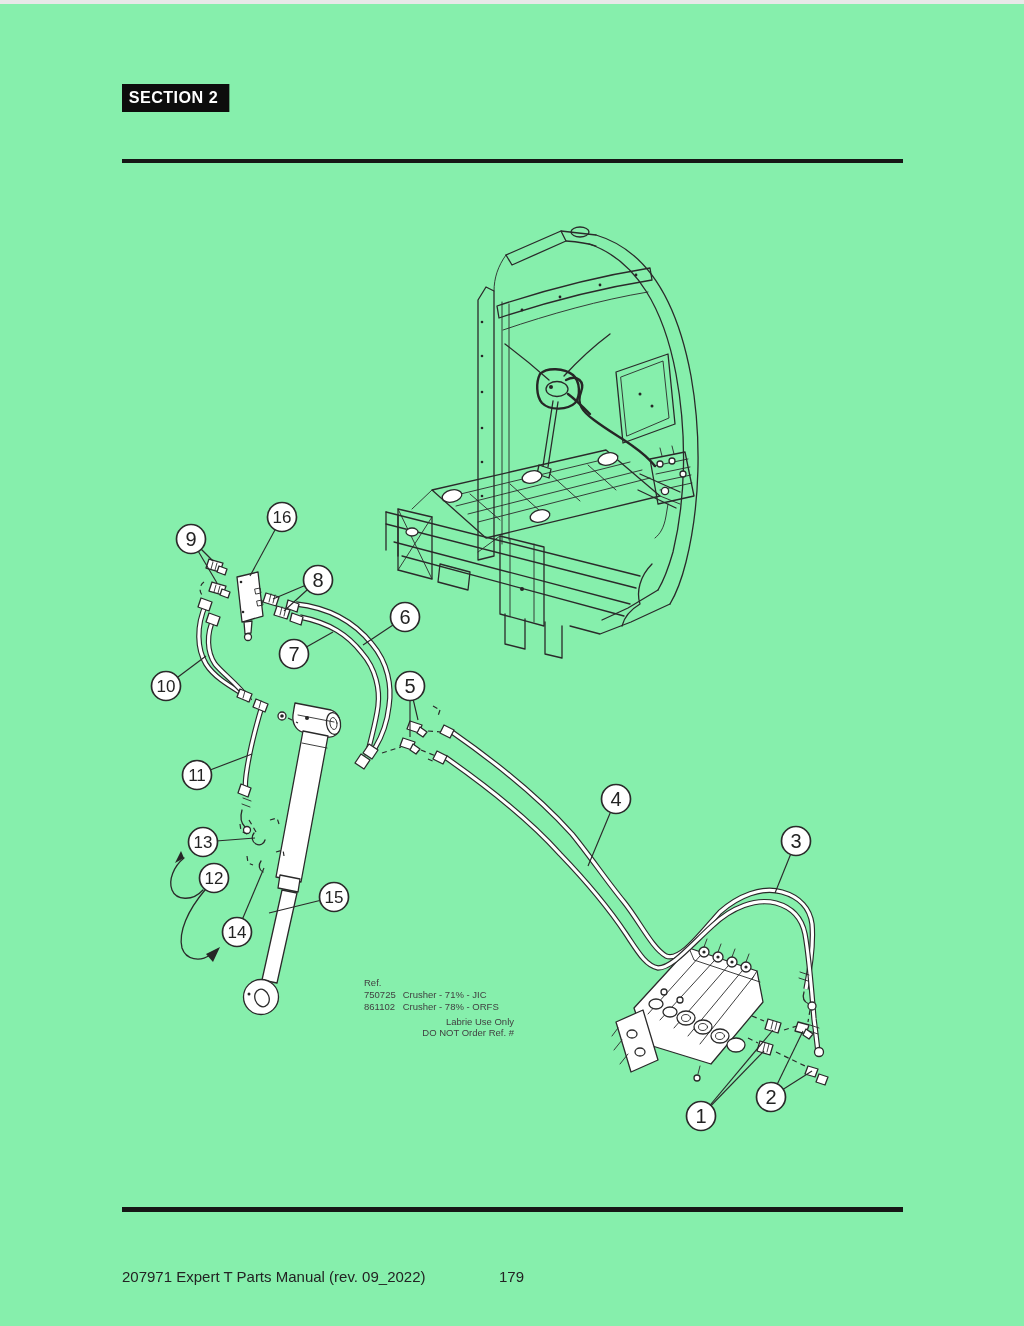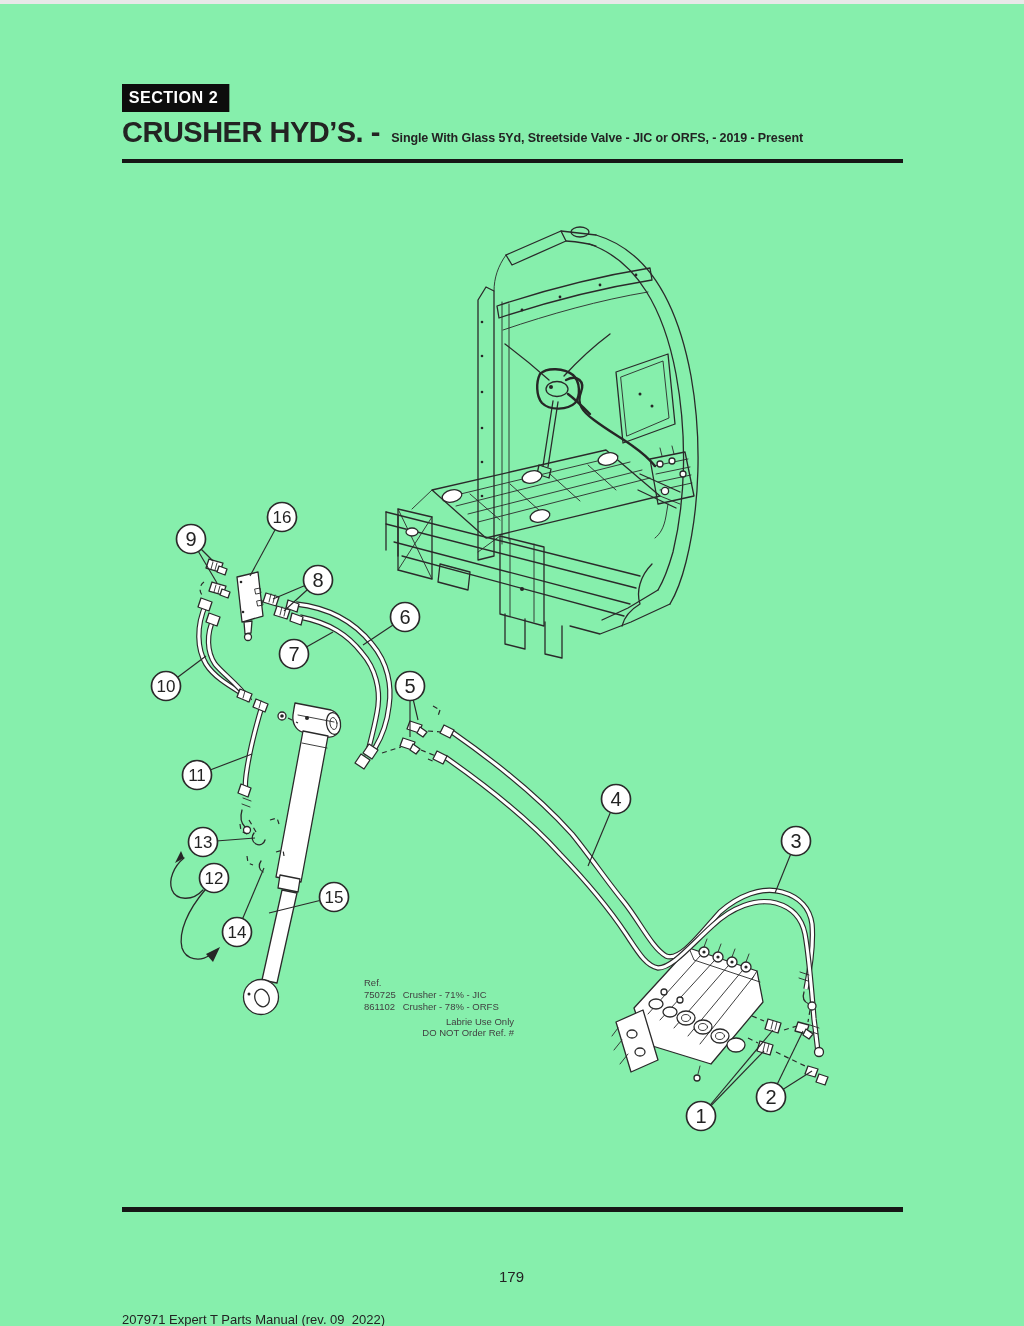--- a/index.html
+++ b/index.html
@@ -9,21 +9,21 @@
   .hdr{position:absolute;left:122px;top:80px;width:790px;}
   .badge{display:inline-block;background:#0d0d0d;color:#fff;font-weight:bold;
          font-size:17px;line-height:17px;padding:5px 12px 6px 7px;letter-spacing:.5px;
          transform:scaleX(.95);transform-origin:left;}
   .titleline{margin-top:4px;white-space:nowrap;}
   .title{font-size:29px;font-weight:900;letter-spacing:-.5px;display:inline;}
   .subtitle{font-size:12.5px;font-weight:bold;display:inline;margin-left:7px;letter-spacing:-.1px;}
   .rule-top{position:absolute;left:122px;top:155px;width:781px;height:4px;background:#161616;}
   .rule-bot{position:absolute;left:122px;top:1203px;width:781px;height:5px;background:#161616;}
   
-  .foot-left{position:absolute;left:122px;top:1308px;font-size:13px;}
+  .foot-left{position:absolute;left:122px;top:1264px;font-size:15px;}
   .foot-page{position:absolute;left:499px;top:1264px;font-size:15px;}
   
   .refblk{position:absolute;left:364px;top:973px;width:160px;font-size:9.5px;color:#414141;line-height:12px;}
   .refrow .code{display:inline-block;width:36px;}
   .refnotes{text-align:right;margin-top:3px;width:150px;line-height:11px;}
   
   svg.diag{position:absolute;left:0;top:0;}
   .ln{fill:none;stroke:#2a2a2a;stroke-width:1.3;stroke-linecap:round;stroke-linejoin:round;}
   .thin{fill:none;stroke:#2a2a2a;stroke-width:.9;stroke-linecap:round;}
   .ln2{fill:none;stroke:#262626;stroke-width:2.4;stroke-linecap:round;}
@@ -36,24 +36,20 @@
   .balloon-num{fill:#232323;font-family:"Liberation Sans",sans-serif;}
   .leader{stroke:#2a2a2a;stroke-width:1.15;}
 </style>
 </head>
 <body>
 
 <div class="page">
 
   <div class="hdr">
     <span class="badge">SECTION 2</span>
-    <div class="titleline">
-      <span class="title">CRUSHER HYD’S. -</span>
-      <span class="subtitle">Single With Glass 5Yd, Streetside Valve - JIC or ORFS, - 2019 - Present</span>
-    </div>
   </div>
   <div class="rule-top"></div>
 
   <svg class="diag" width="1024" height="1326" viewBox="0 0 1024 1326">
 
     <g>
 
       <path class="ln" d="M 596,231 C 650,247 678,302 691,372 C 702,434 700,502 686,558 C 682,574 676,590 670,600"></path>
       <path class="ln" d="M 589,240 C 637,256 664,306 676,370 C 687,430 686,494 673,548 C 669,562 664,576 658,586"></path>
       <path class="ln" d="M 670,600 L 631,618 L 600,630 L 570,622"></path>

